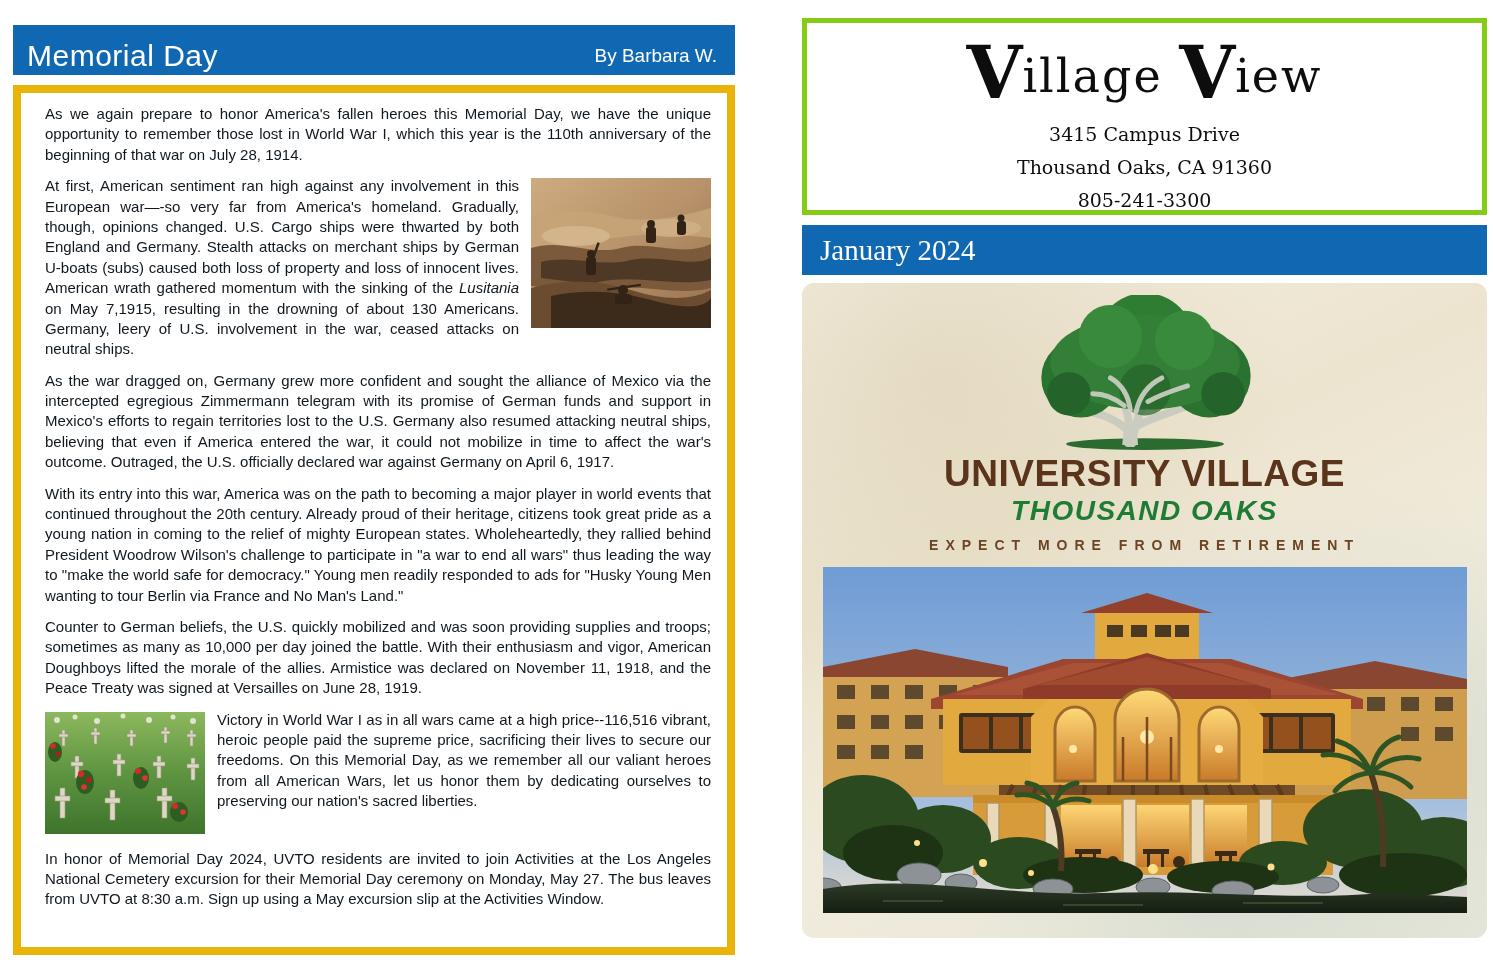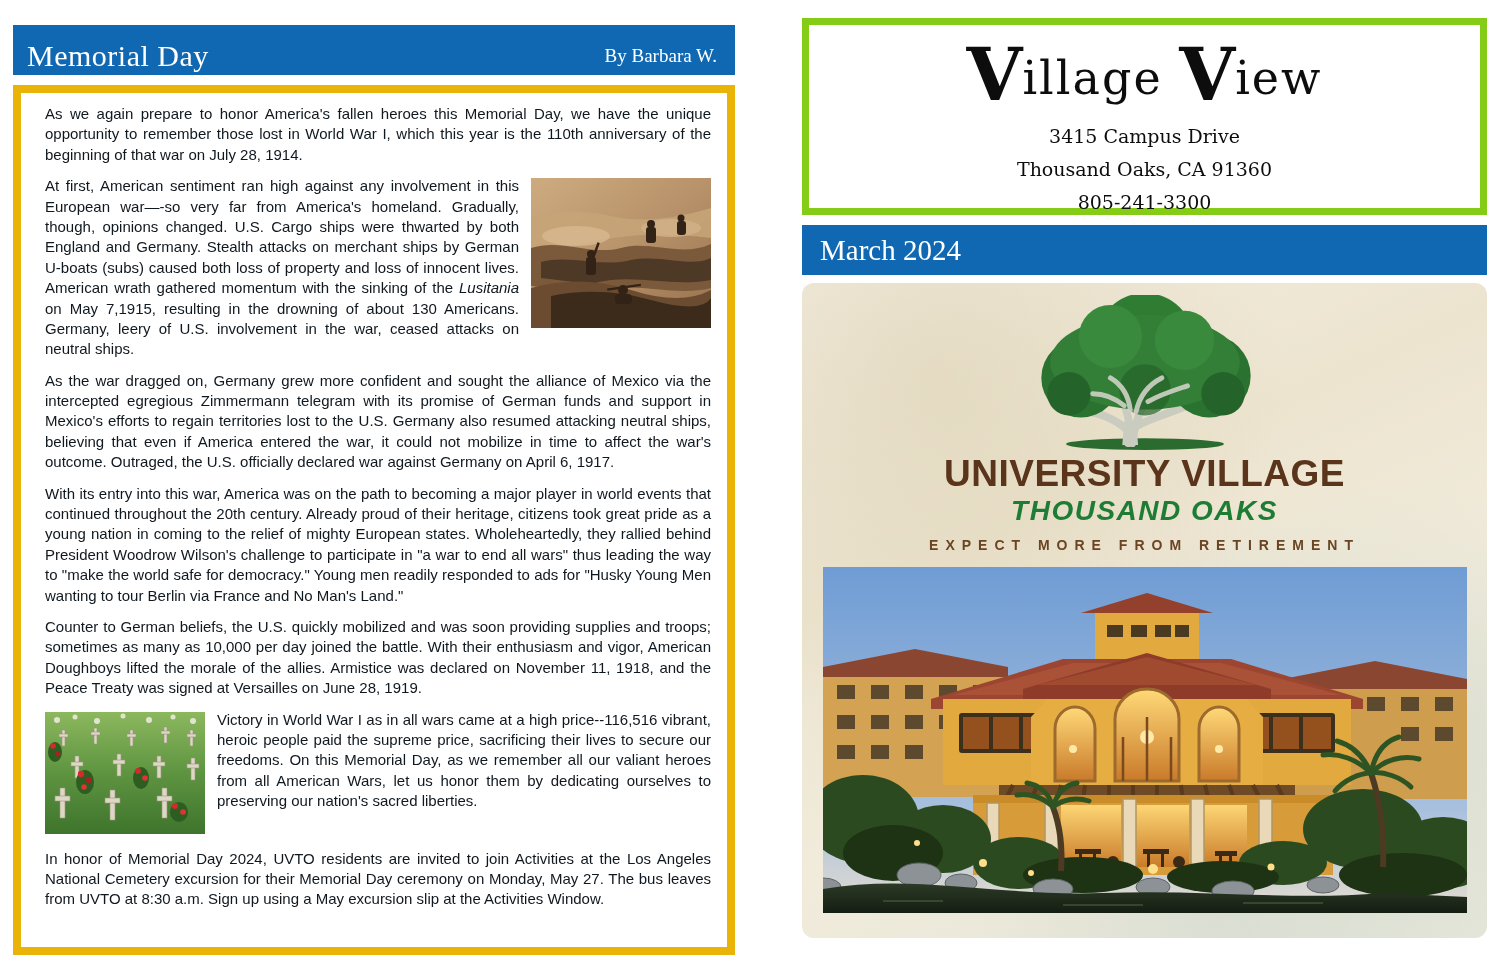--- a/index.html
+++ b/index.html
@@ -7,42 +7,42 @@
   body {
     width:1493px; height:967px; position:relative; overflow:hidden;
     font-family:"Liberation Sans", sans-serif;
   }
   
   .left-col { position:absolute; left:13px; top:25px; width:722px; }
   .article-header {
     height:50px; background:#1068b3; color:#ffffff;
     display:flex; align-items:center; justify-content:space-between;
     padding:12px 18px 0 14px;
-    font-family:Liberation Serif, serif;
+    font-family:Liberation Sans, sans-serif;
   }
   .article-title { font-size:30px; letter-spacing:0.5px; font-weight:400; }
   .article-byline { font-size:19px; }
   .article-box {
     margin-top:10px; height:870px; border:8px solid #eab308; background:#ffffff;
     padding:11px 16px 0 24px;
     color:#10181f; font-size:15px; line-height:1.36; text-align:justify;
   }
   .article-box p { margin-bottom:11px; }
   .float-right-img {
     float:right; width:180px; height:150px; margin:2px 0 4px 12px; display:block;
   }
   .float-left-img {
     float:left; width:160px; height:122px; margin:2px 12px 4px 0; display:block;
   }
   .clearfix::after { content:""; display:block; clear:both; }
   .italic { font-style:italic; }
   
   .right-col { position:absolute; left:802px; top:18px; width:685px; }
   .masthead {
-    height:197px; border:7px solid #84cc16; background:#ffffff;
+    height:197px; border:5px solid #84cc16; background:#ffffff;
     text-align:center; font-family:"DejaVu Serif", serif; color:#0d0d0d;
     padding-top:10px;
   }
   .masthead-title { font-size:46px; letter-spacing:2px; line-height:1.1; }
   .masthead-title .big-v {
     font-size:72px; font-weight:bold; vertical-align:-6px; letter-spacing:0;
   }
   .masthead-address { margin-top:6px; font-size:19px; line-height:33px; }
   .date-bar {
     margin-top:10px; height:50px; background:#1068b3; color:#ffffff;
@@ -225,21 +225,21 @@
       <span class="big-v">V</span><span>iew</span>
     </div>
     <div class="masthead-address">
       <div>3415 Campus Drive</div>
       <div>Thousand Oaks, CA 91360</div>
       <div>805-241-3300</div>
     </div>
   </div>
 
   <div class="date-bar">
-    <span>March 2024</span>
+    <span>January 2024</span>
   </div>
 
   <div class="parchment">
     <div class="tree-wrap">
       <svg viewBox="0 0 270 160" width="270" height="158">
         <ellipse cx="135" cy="151" rx="80" ry="6" fill="#2c6b2f"></ellipse>
         <path d="M118,150 C122,126 116,108 100,92 M122,150 C126,120 136,104 150,92 M120,140 C110,128 92,120 76,118 M128,132 C146,122 168,118 186,108" stroke="#c9ccbf" stroke-width="8" fill="none" stroke-linecap="round"></path>
         <path d="M112,152 L128,152 L126,128 L114,128 Z" fill="#c9ccbf"></path>
         <g>
           <circle cx="70" cy="84" r="40" fill="#2a7230"></circle>

